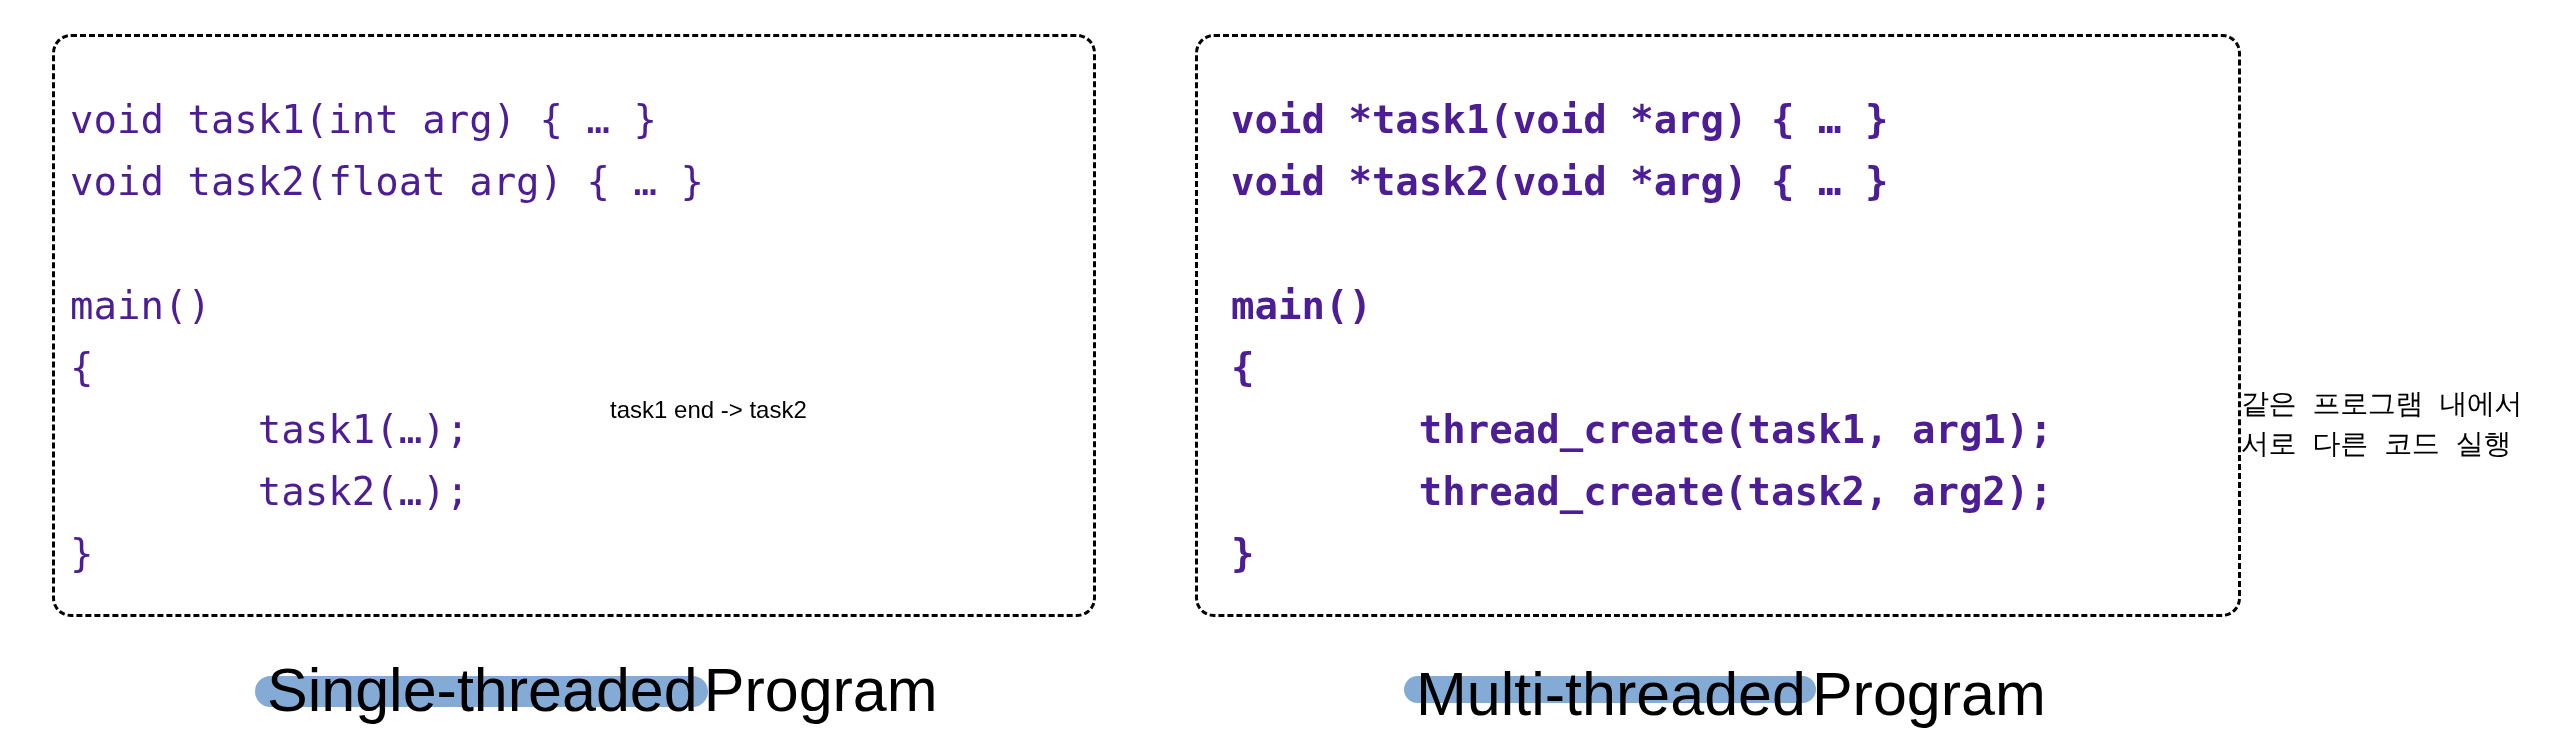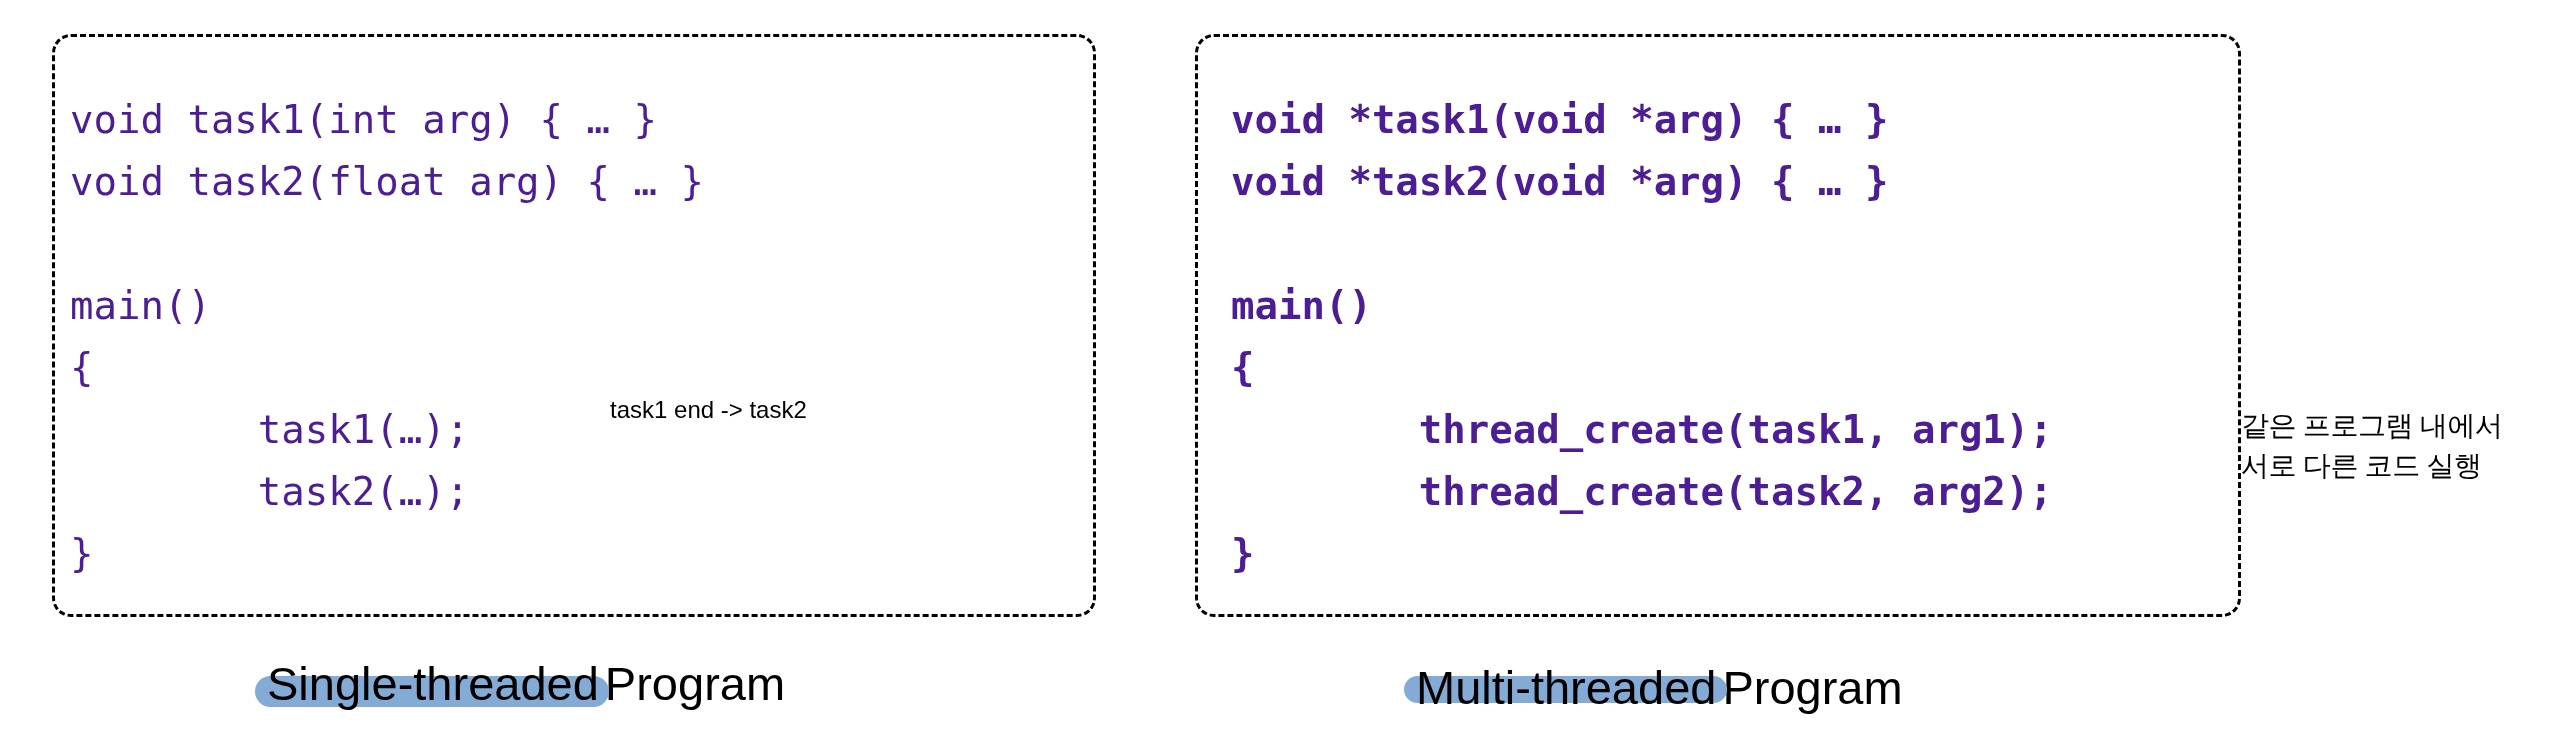--- a/index.html
+++ b/index.html
@@ -65,33 +65,33 @@
   }
   #note-single {
     left: 610px;
     top: 393px;
     font-family: "Liberation Sans", sans-serif;
     font-size: 24px;
     line-height: 33px;
   }
   #note-multi {
     left: 2241px;
-    top: 406px;
-    font-family: Liberation Serif, serif;
+    top: 386px;
+    font-family: Liberation Mono, monospace;
     font-size: 28px;
     line-height: 40px;
     letter-spacing: -0.4px;
   }
 
   
   .caption {
     position: absolute;
     white-space: nowrap;
     font-family: "Liberation Sans", sans-serif;
-    font-size: 47px;
+    font-size: 61px;
     color: #000000;
     line-height: 1;
   }
   #caption-single {
     left: 267px;
     top: 660px;
   }
   #caption-multi {
     left: 1416px;
     top: 664px;

